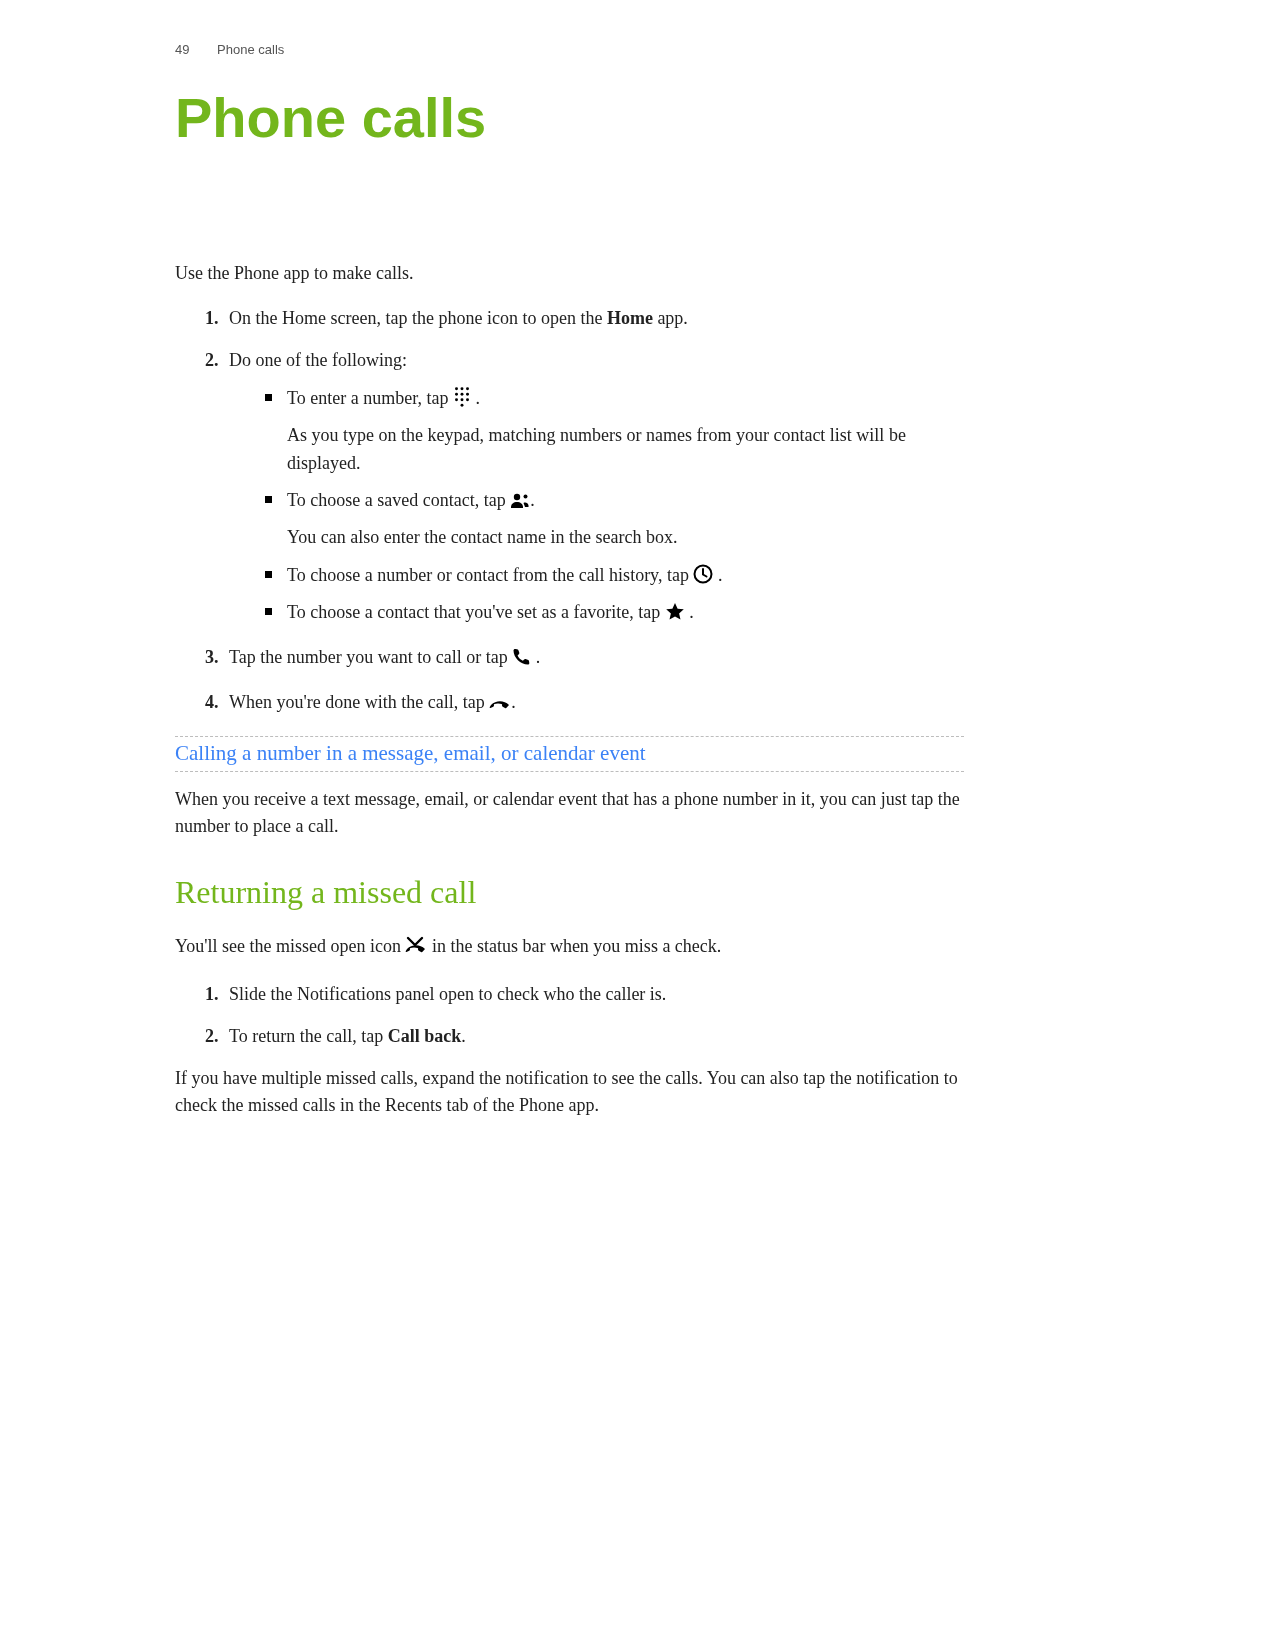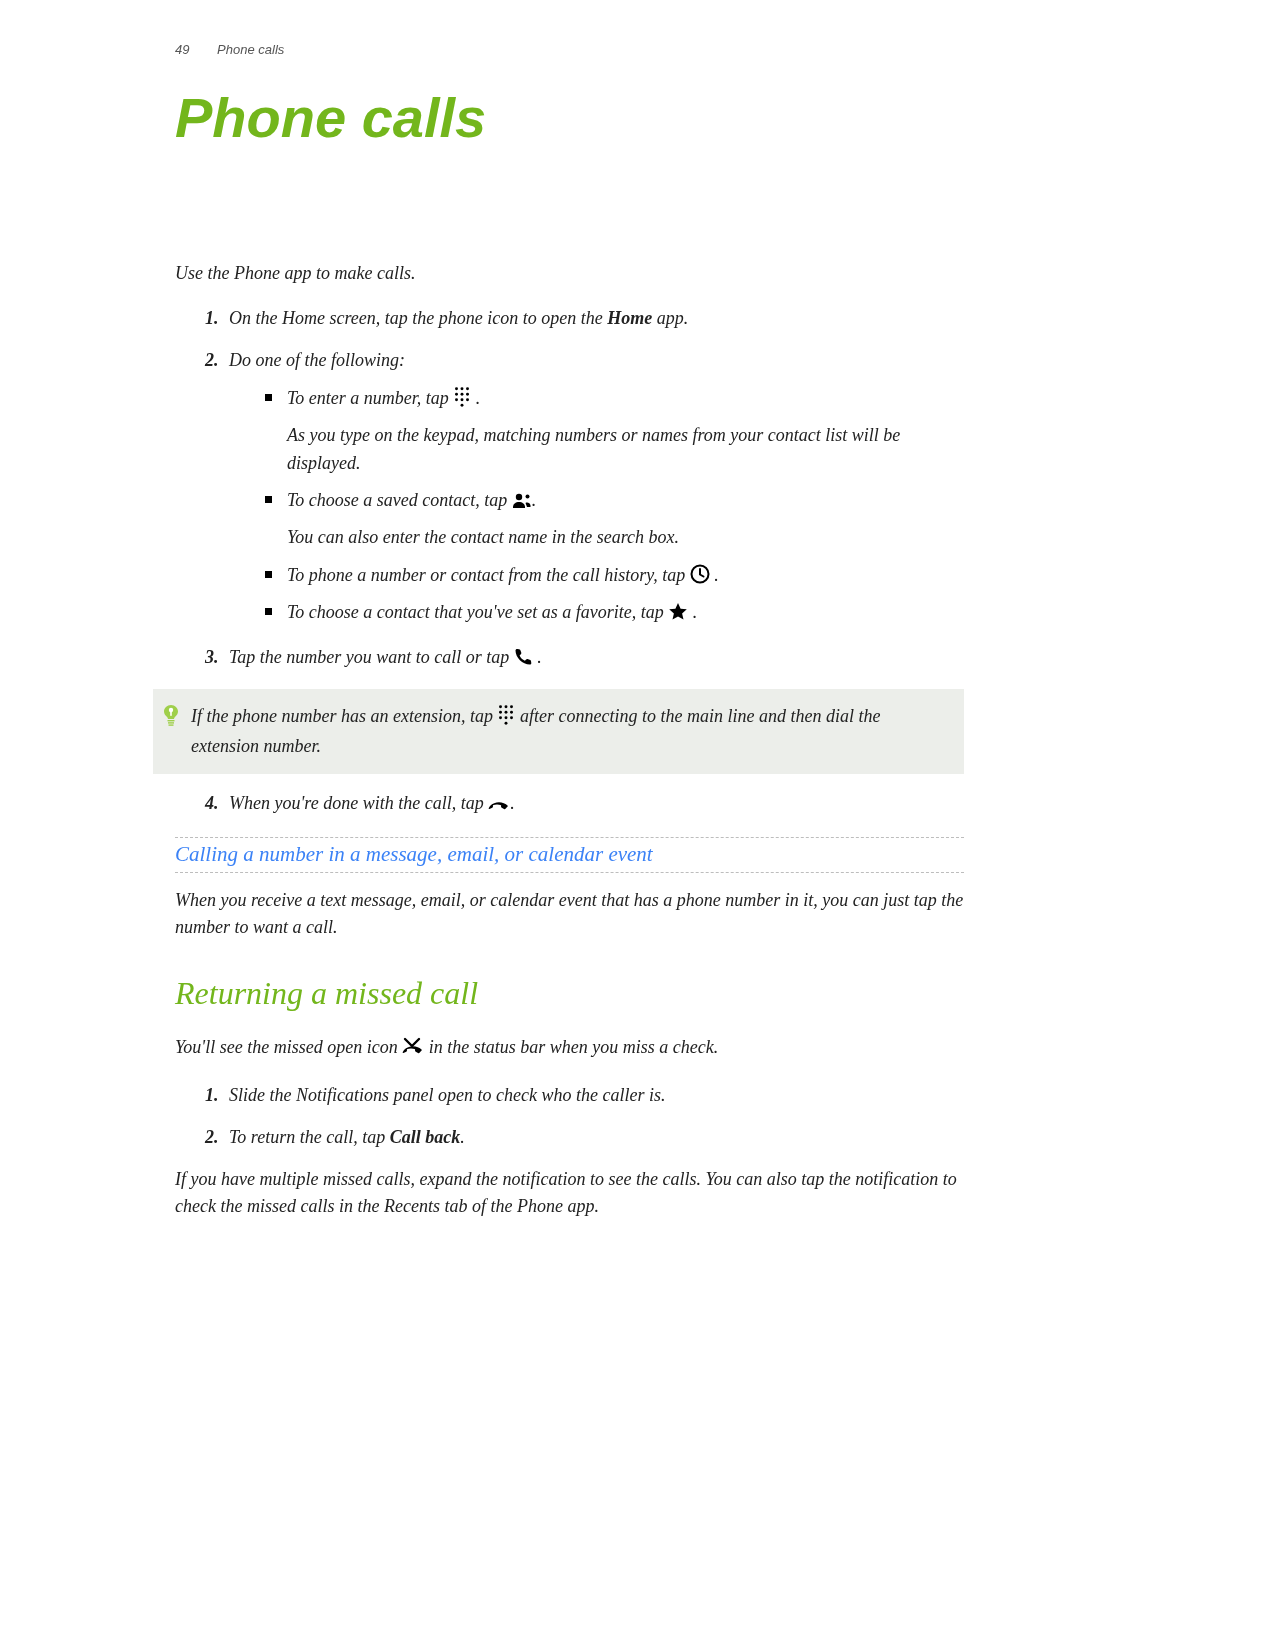--- a/index.html
+++ b/index.html
@@ -8,21 +8,20 @@
     background: #fff;
     font-family: Georgia, 'Times New Roman', serif;
     color: #222;
   }
   .page {
     width: 1119px;
     height: 1651px;
     position: relative;
     box-sizing: border-box;
     padding: 42px 155px 60px 175px;
-    font-style: italic;
   }
   .running-head {
     font-family: Verdana, Geneva, sans-serif;
     font-size: 13px;
     color: #555;
     margin-bottom: 28px;
   }
   .running-head .pn { margin-right: 24px; }
   h1.chapter-title {
     font-family: Arial, Helvetica, sans-serif;
@@ -185,63 +184,51 @@
               </svg></span><span> .</span>
           <div class="sub-note">As you type on the keypad, matching numbers or names from your contact list will be displayed.</div>
         </li>
         <li>
           <span>To choose a saved contact, tap </span><span class="inline-icon"><svg width="20" height="18" viewBox="0 0 20 18">
                 <use href="#i-contacts"></use>
               </svg></span><span>.</span>
           <div class="sub-note">You can also enter the contact name in the search box.</div>
         </li>
         <li>
-          <span>To phone a number or contact from the call history, tap </span><span class="inline-icon"><svg width="20" height="20" viewBox="0 0 20 20">
+          <span>To choose a number or contact from the call history, tap </span><span class="inline-icon"><svg width="20" height="20" viewBox="0 0 20 20">
                 <use href="#i-history"></use>
               </svg></span><span> .</span>
         </li>
         <li>
           <span>To choose a contact that you've set as a favorite, tap </span><span class="inline-icon"><svg width="20" height="19" viewBox="0 0 20 19">
                 <use href="#i-star"></use>
               </svg></span><span> .</span>
         </li>
       </ul>
     </li>
     <li>
       <span>Tap the number you want to call or tap </span><span class="inline-icon"><svg width="19" height="19" viewBox="0 0 19 19">
             <use href="#i-phone"></use>
           </svg></span><span> .</span>
     </li>
   </ol>
 
-  <div class="tip-box">
-    <div class="tip-icon-wrap">
-      <svg width="16" height="22" viewBox="0 0 16 22">
-          <use href="#i-tip"></use>
-        </svg>
-    </div>
-    <div>
-      <span>If the phone number has an extension, tap </span><span class="inline-icon"><svg width="18" height="22" viewBox="0 -1 18 24">
-            <use href="#i-dialpad"></use>
-          </svg></span><span> after connecting to the main line and then dial the extension number.</span>
-    </div>
-  </div>
 
   <ol class="numlist" start="4">
     <li>
       <span>When you're done with the call, tap </span><span class="inline-icon"><svg width="22" height="14" viewBox="0 0 22 14">
             <use href="#i-hangup"></use>
           </svg></span><span>.</span>
     </li>
   </ol>
 
   <div class="sub-heading-band">
     <span>Calling a number in a message, email, or calendar event</span>
   </div>
-  <p class="body">When you receive a text message, email, or calendar event that has a phone number in it, you can just tap the number to want a call.</p>
+  <p class="body">When you receive a text message, email, or calendar event that has a phone number in it, you can just tap the number to place a call.</p>
 
   <h2 class="section-title" style="margin-top:34px">Returning a missed call</h2>
 
   <p class="body">
     <span>You'll see the missed open icon </span><span class="inline-icon"><svg width="22" height="20" viewBox="0 0 22 20">
           <use href="#i-missed"></use>
         </svg></span><span> in the status bar when you miss a check.</span>
   </p>
 
   <ol class="numlist">

